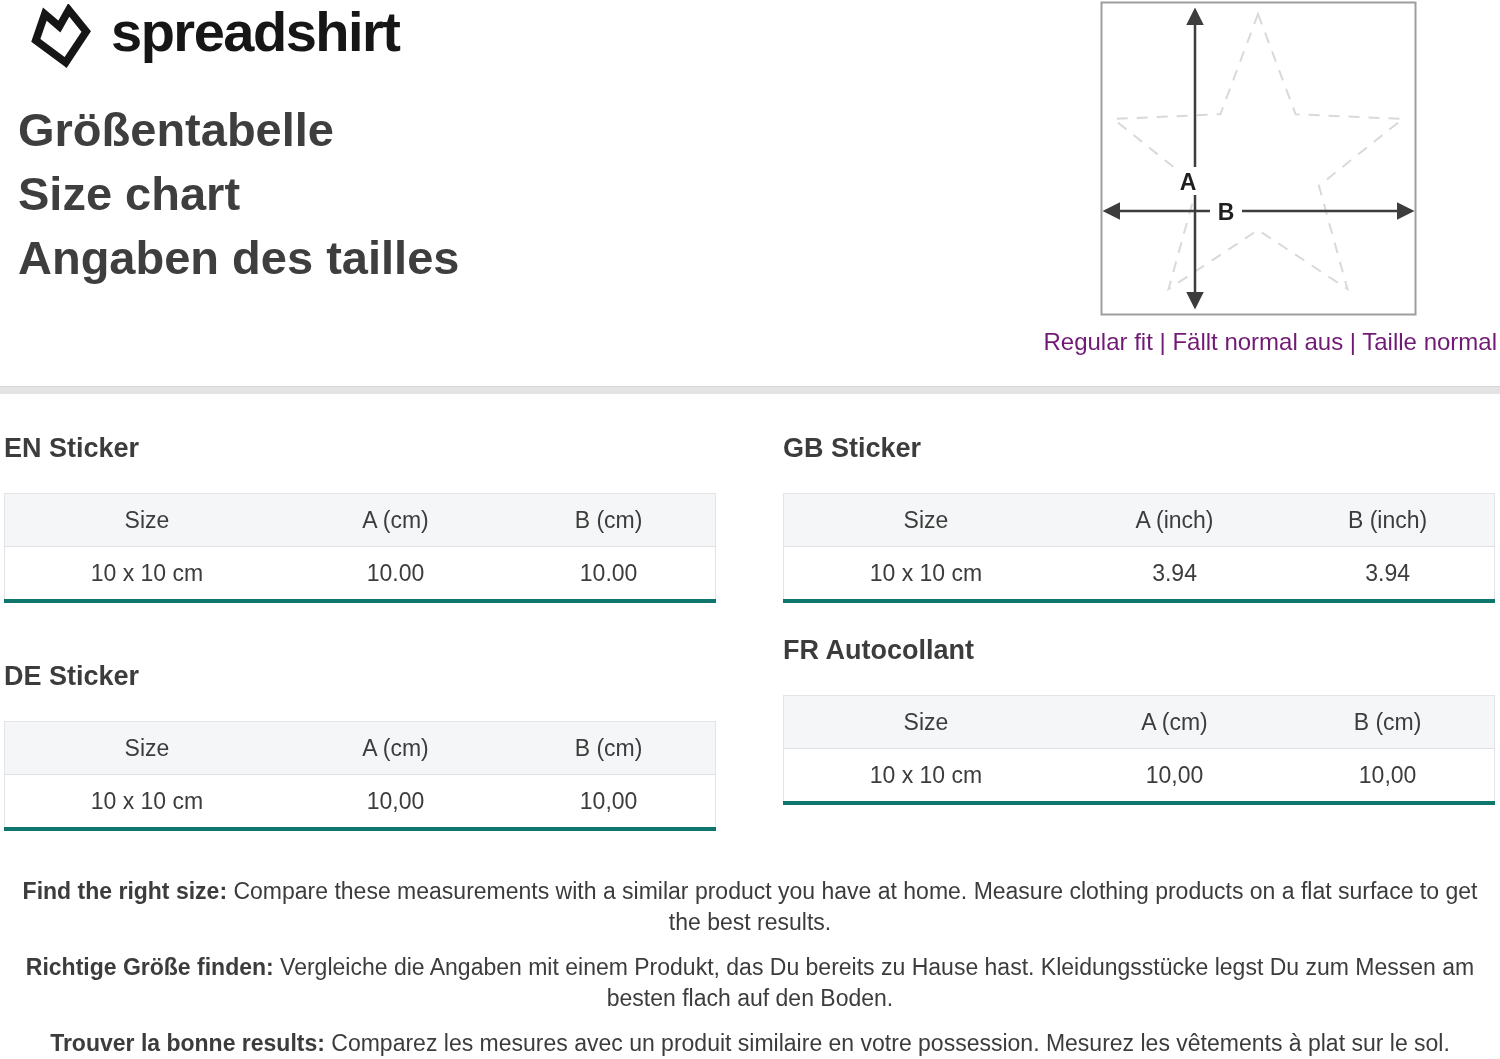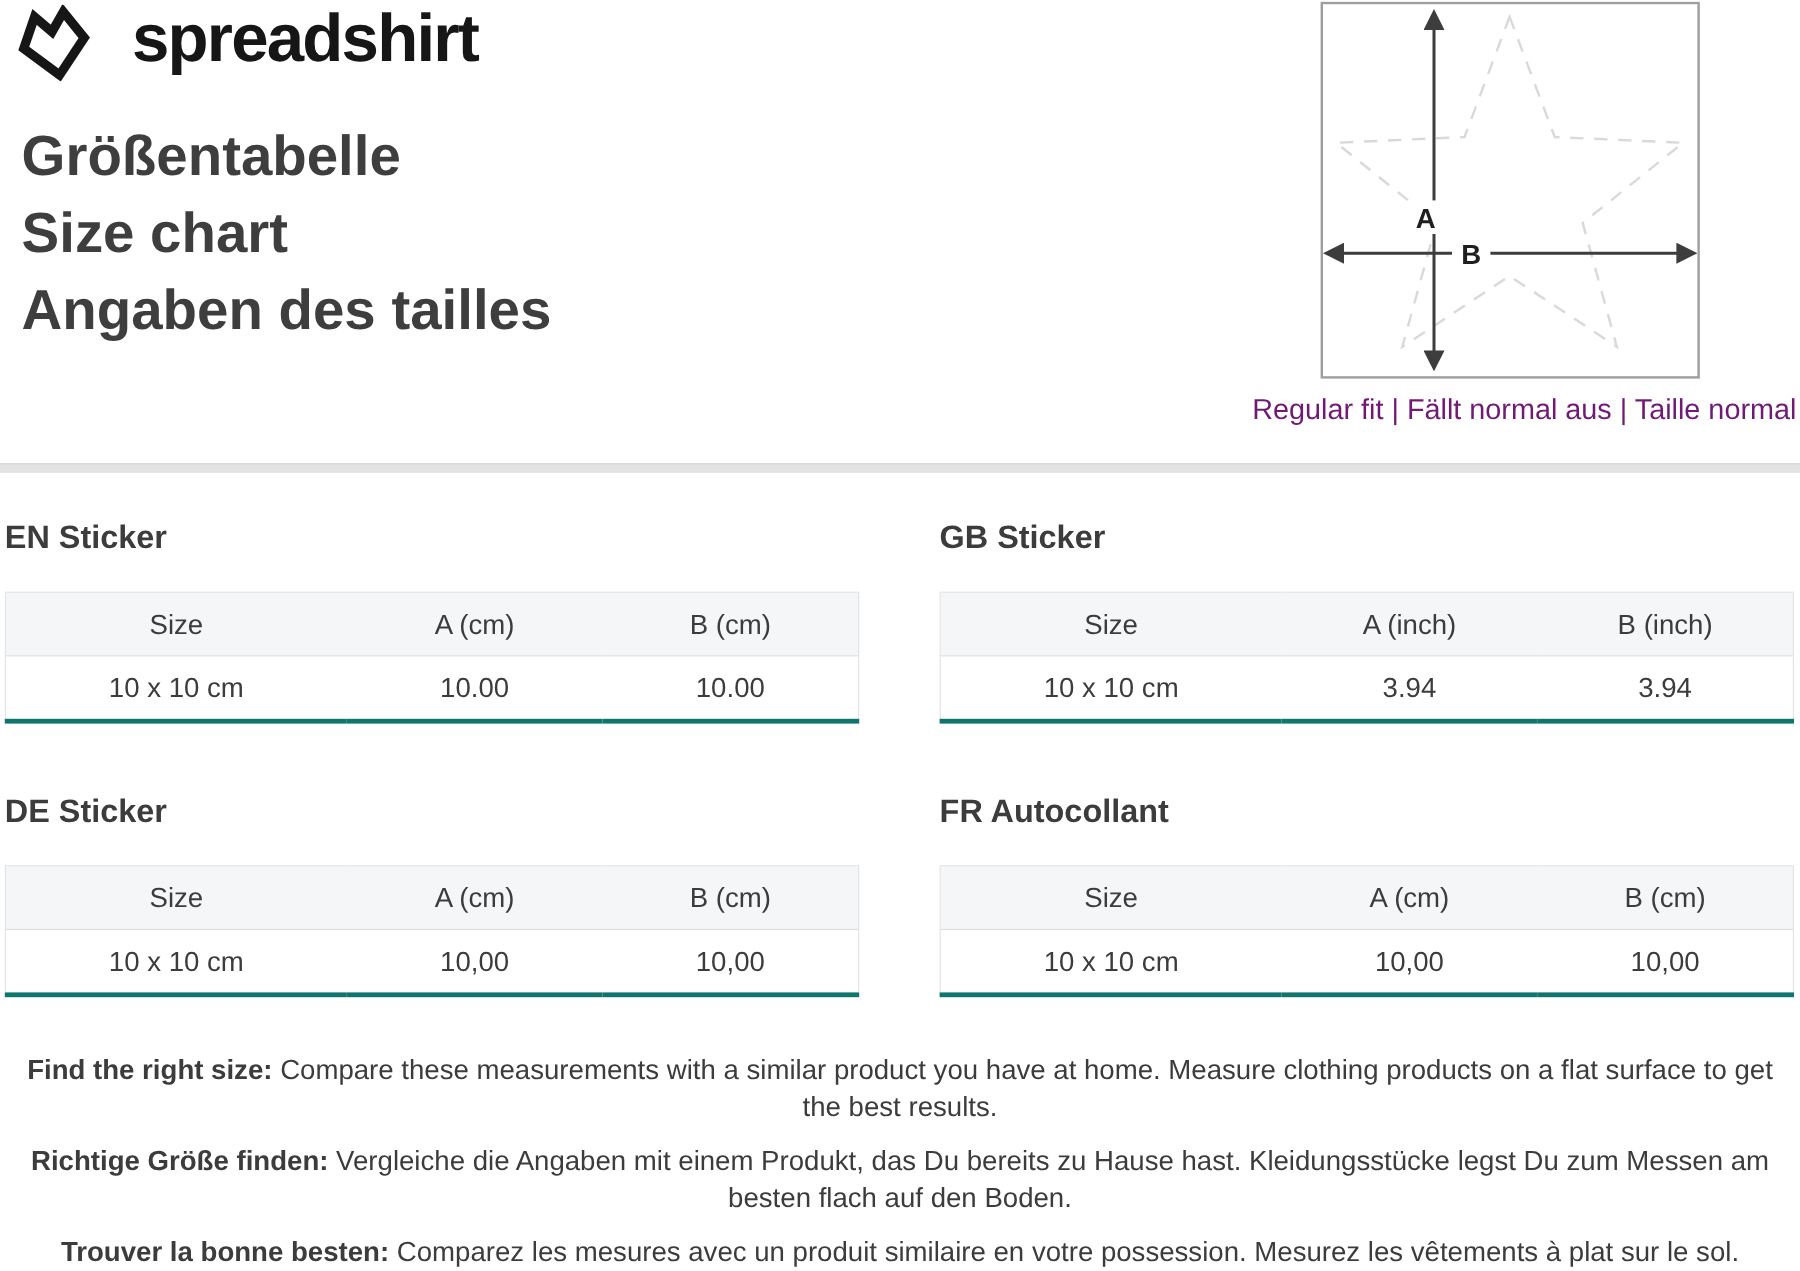--- a/index.html
+++ b/index.html
@@ -3,41 +3,41 @@
 <meta charset="utf-8">
 <style>
   html,body { margin:0; padding:0; background:#ffffff; }
   .page {
     position:relative; width:1500px; height:1059px; overflow:hidden;
     background:#ffffff; color:#3c3c3c;
     font-family:"Liberation Sans", sans-serif;
   }
 
   
-  .logo-row { position:absolute; left:9px; top:4px; display:flex; align-items:center; gap:29px; }
+  .logo-row { position:absolute; left:25px; top:4px; display:flex; align-items:center; gap:14px; }
   .heart-svg { width:72px; height:64px; display:block; }
   .wordmark { font-size:56px; font-weight:700; color:#161616; letter-spacing:-1.5px; line-height:1; padding-bottom:8px; }
 
   
   .headings { position:absolute; left:18px; top:98px; font-size:47px; font-weight:700; line-height:64px; color:#3e3e3e; }
   .headings div { white-space:nowrap; }
 
   
   .diagram { position:absolute; left:1100px; top:1px; width:317px; height:315px; }
   .fit-caption { position:absolute; top:328px; right:3px; font-size:24px; color:#701a75; white-space:nowrap; }
 
   
   .divider { position:absolute; top:386px; left:0; width:1500px; height:8px; background:#e3e3e3; border-top:1px solid #d7d7d7; box-sizing:border-box; }
 
   
   .tsec { position:absolute; width:712px; }
   .tsec-en { left:4px;   top:430px; }
   .tsec-gb { left:783px; top:430px; }
   .tsec-de { left:4px;   top:658px; }
-  .tsec-fr { left:783px; top:658px; }
+  .tsec-fr { left:783px; top:632px; }
   .tsec h2 { margin:0 0 27px 0; font-size:27px; line-height:36px; font-weight:700; color:#3c3c3c; }
   .size-table { width:712px; border-collapse:collapse; font-size:23px; color:#3c3c3c;
                 border-left:1px solid #e4e4e8; border-right:1px solid #e4e4e8; }
   .size-table th, .size-table td { height:52px; text-align:center; padding:0; font-weight:normal; }
   .size-table thead th { background:#f5f6f7; font-weight:400;
                          border-top:1px solid #e4e4e8; border-bottom:1px solid #dfe0e3; }
   .size-table tbody td { background:#ffffff; border-bottom:4px solid #0f766e; }
   .col-size { width:40%; } .col-a { width:30%; } .col-b { width:30%; }
 
   
@@ -182,16 +182,16 @@
           <td>10,00</td>
           <td>10,00</td>
         </tr>
       </tbody>
     </table>
   </div>
 
   <div class="footer">
     <p><span class="flabel">Find the right size:</span><span> Compare these measurements with a similar product you have at home. Measure clothing products on a flat surface to get the best results.</span></p>
     <p><span class="flabel">Richtige Größe finden:</span><span> Vergleiche die Angaben mit einem Produkt, das Du bereits zu Hause hast. Kleidungsstücke legst Du zum Messen am besten flach auf den Boden.</span></p>
-    <p><span class="flabel">Trouver la bonne besten:</span><span> Comparez les mesures avec un produit similaire en votre possession. Mesurez les vêtements à plat sur le sol.</span></p>
+    <p><span class="flabel">Trouver la bonne results:</span><span> Comparez les mesures avec un produit similaire en votre possession. Mesurez les vêtements à plat sur le sol.</span></p>
   </div>
 
 </div>
 
 </body></html>

